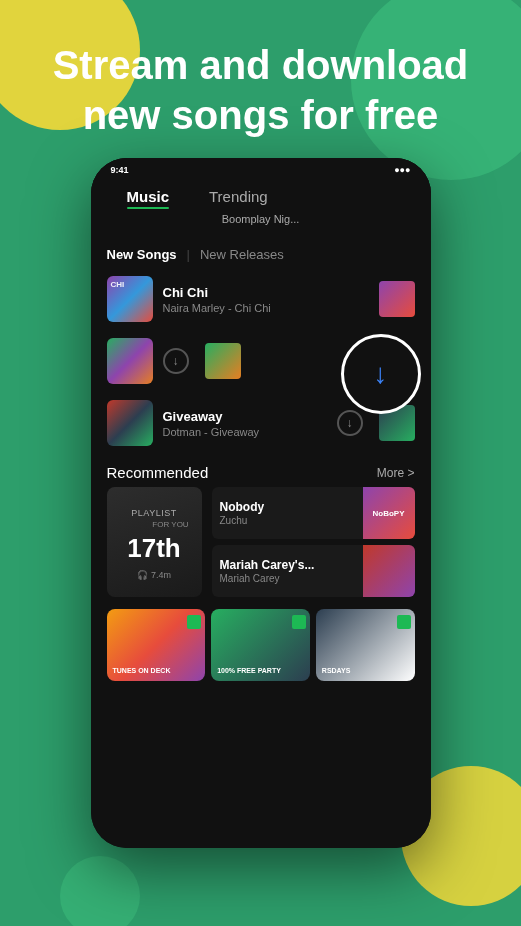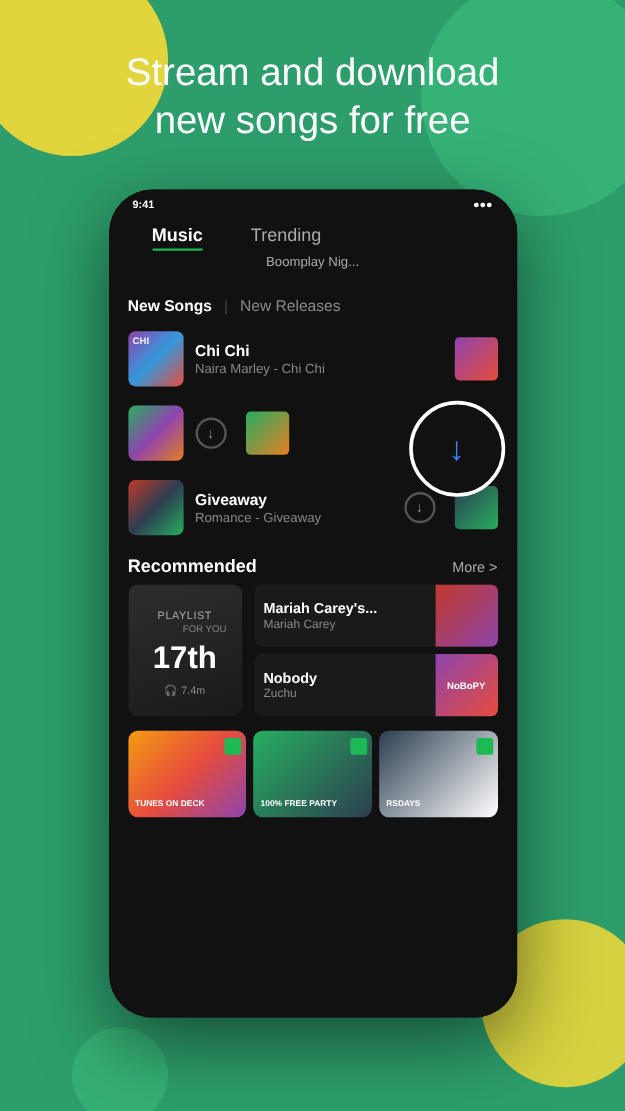--- a/index.html
+++ b/index.html
@@ -55,22 +55,22 @@
     }
 
     
     .headline {
       position: absolute;
       top: 40px;
       left: 0;
       right: 0;
       text-align: center;
       color: #fff;
-      font-size: 32px;
-      font-weight: 400;
+      font-size: 40px;
+      font-weight: 700;
       line-height: 1.25;
       padding: 0 40px;
       z-index: 10;
     }
 
     
     .phone-frame {
       position: absolute;
       top: 158px;
       left: 50%;
@@ -250,21 +250,21 @@
     
     .recommended-header {
       display: flex;
       align-items: center;
       justify-content: space-between;
       padding: 10px 16px 6px;
       background: #111;
     }
     .rec-title {
       font-size: 15px;
-      font-weight: 700;
+      font-weight: 400;
       color: #fff;
     }
     .rec-more {
       font-size: 12px;
       color: #aaa;
       cursor: pointer;
     }
 
     
     .rec-content {
@@ -484,21 +484,21 @@
       <div class="song-item">
         <div class="song-thumb song-thumb-designer"></div>
         <div class="song-action">↓</div>
         <div class="thumb-r-designer" style="width:36px;height:36px;border-radius:4px;margin-left:6px;"></div>
       </div>
 
       <div class="song-item">
         <div class="song-thumb song-thumb-giveaway"></div>
         <div class="song-info">
           <div class="song-title">Giveaway</div>
-          <div class="song-sub">Romance - Giveaway</div>
+          <div class="song-sub">Dotman - Giveaway</div>
         </div>
         <div class="song-action">↓</div>
         <div class="thumb-r-giveaway" style="width:36px;height:36px;border-radius:4px;margin-left:6px;"></div>
       </div>
     </div>
 
     <div class="recommended-header">
       <span class="rec-title">Recommended</span>
       <span class="rec-more">More &gt;</span>
     </div>
@@ -511,42 +511,42 @@
           <span class="playlist-label2">FOR YOU</span>
           <span class="playlist-num">17th</span>
           <div class="playlist-plays">
             <span style="font-size:9px;">🎧</span>
             <span>7.4m</span>
           </div>
         </div>
       </div>
 
       <div class="rec-list">
-
-        <div class="rec-item">
-          <div class="rec-item-info">
-            <div class="rec-item-title">Mariah Carey's...</div>
-            <div class="rec-item-sub">Mariah Carey</div>
-          </div>
-          <div class="rec-item-thumb">
-            <div class="thumb-mariah"></div>
-          </div>
-        </div>
 
         <div class="rec-item">
           <div class="rec-item-info">
             <div class="rec-item-title">Nobody</div>
             <div class="rec-item-sub">Zuchu</div>
           </div>
           <div class="rec-item-thumb">
             <div class="thumb-nobody">
               <span style="font-size:8px;color:#fff;font-weight:800;">NoBoPY</span>
             </div>
           </div>
         </div>
+
+        <div class="rec-item">
+          <div class="rec-item-info">
+            <div class="rec-item-title">Mariah Carey's...</div>
+            <div class="rec-item-sub">Mariah Carey</div>
+          </div>
+          <div class="rec-item-thumb">
+            <div class="thumb-mariah"></div>
+          </div>
+        </div>
       </div>
     </div>
 
     <div class="bottom-cards">
       <div class="bottom-card bc1">
         <div class="bc-tag"></div>
         <div class="bc-label">TUNES ON DECK</div>
       </div>
       <div class="bottom-card bc2">
         <div class="bc-tag"></div>

